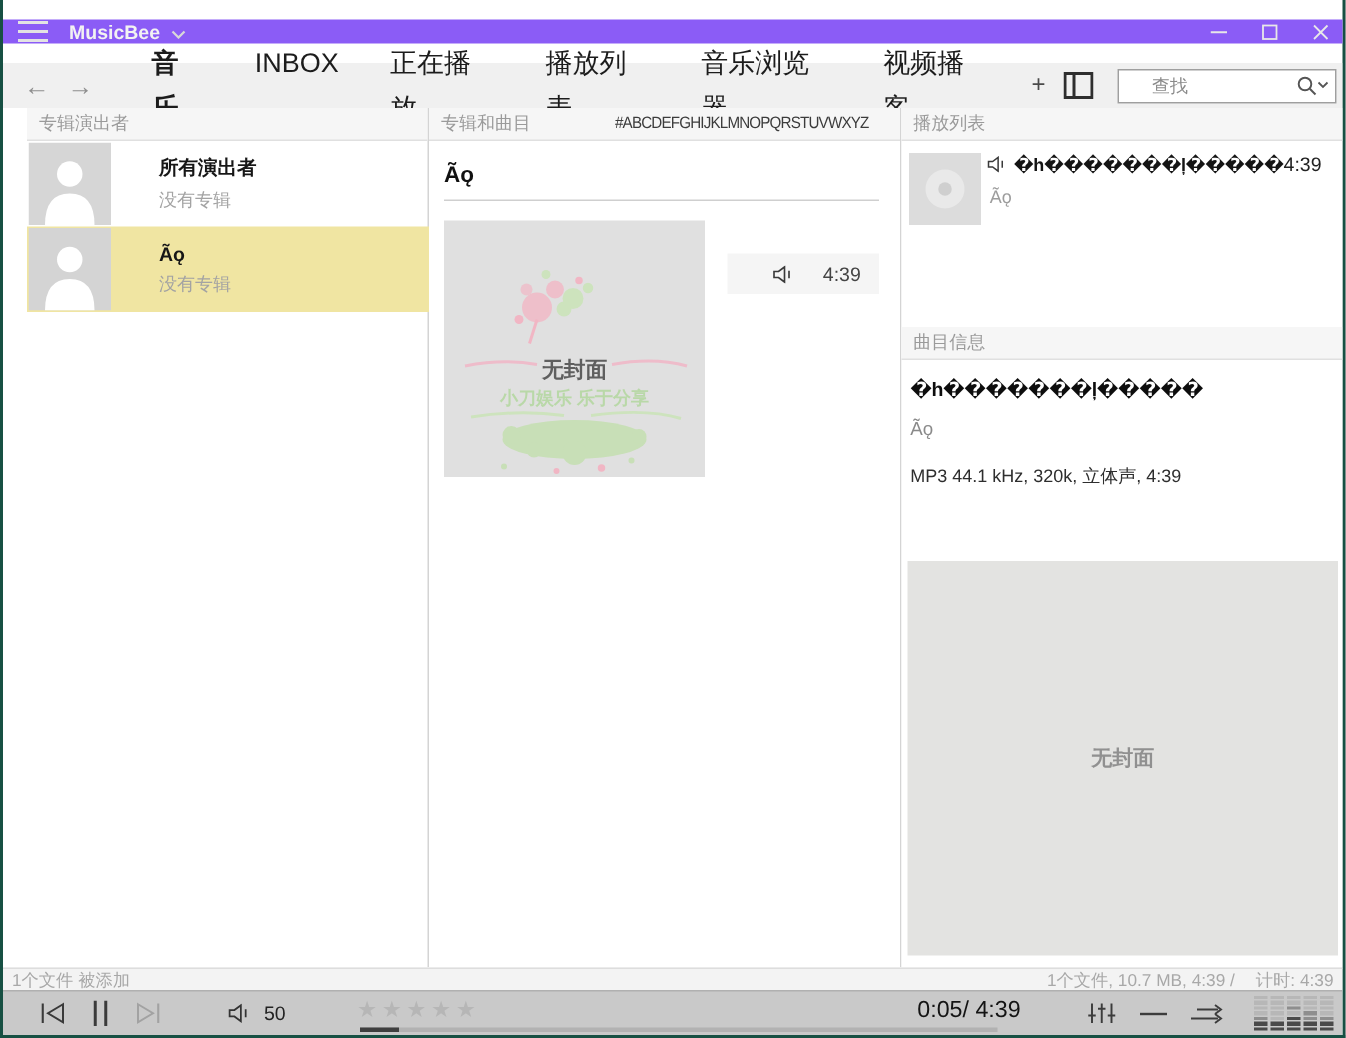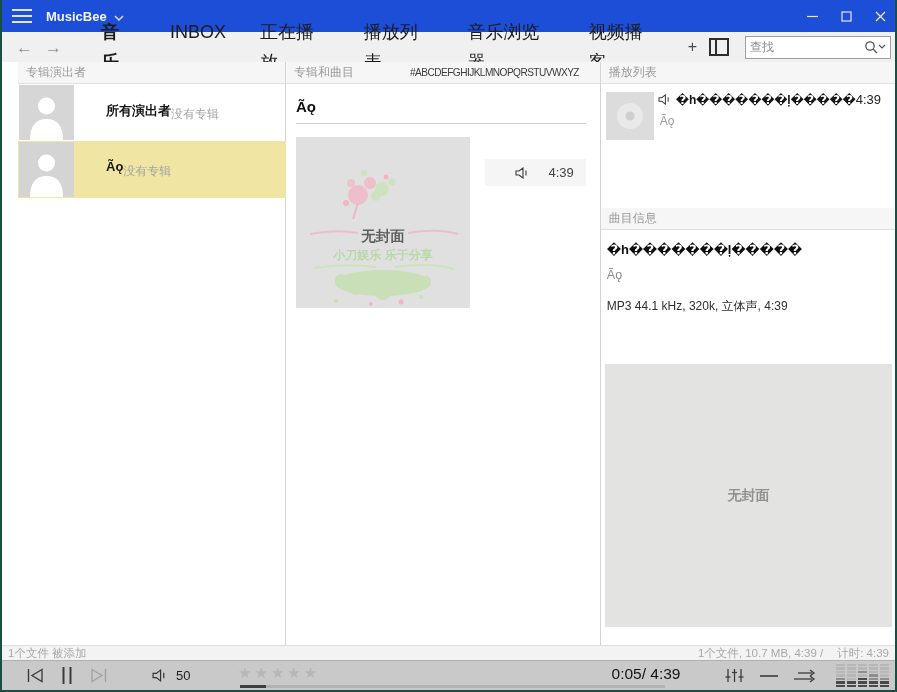--- a/index.html
+++ b/index.html
@@ -4,49 +4,49 @@
 <style>
   * { margin:0; padding:0; box-sizing:border-box; }
   html,body { background:#666; }
   body { font-family:"Liberation Sans","DejaVu Sans",sans-serif; }
   .app {
     width:897px; height:692px; position:relative; background:#fff;
     border-left:2px solid #175043; border-right:2px solid #175043; border-bottom:2px solid #175043;
     display:flex; flex-direction:column; overflow:hidden;
   }
   
-  .titlebar { height:32px; background:#1d4ed8; display:flex; align-items:center; flex:none; margin:0 -2px; }
+  .titlebar { height:16px; background:#8b5cf6; display:flex; align-items:center; flex:none; margin:13px -2px; }
   .hamburger { width:20px; height:14px; margin-left:12px; display:flex; flex-direction:column; justify-content:space-between; cursor:pointer; }
   .hamburger div { height:2px; background:#e3e3e3; }
   .app-title { color:#f2f2f2; font-weight:bold; font-size:13px; margin-left:14px; }
   .title-chevron { margin-left:7px; margin-top:3px; }
   .win-controls { margin-left:auto; display:flex; align-items:stretch; height:100%; }
   .win-btn { width:34px; display:flex; align-items:center; justify-content:center; cursor:pointer; }
   
   .tabbar { height:30px; background:#f0f0f0; display:flex; align-items:center; flex:none; }
   .nav-arrow { color:#8f8f8f; font-size:17px; line-height:1; padding:0 6px; cursor:pointer; }
   .nav-arrow.back { margin-left:8px; }
   .tabs { display:flex; margin-left:16px; }
   .tab { font-size:18px; color:#1c1c1c; padding:0 17px; cursor:pointer; line-height:30px; }
   .tab.active { font-weight:bold; }
   .add-tab { font-size:16px; color:#4a4a4a; padding:0 12px; cursor:pointer; }
   .tab-right { margin-left:auto; display:flex; align-items:center; }
   .panel-btn { margin-right:16px; cursor:pointer; display:flex; }
   .searchbox { width:146px; height:23px; background:#fff; border:1px solid #9f9f9f; display:flex; align-items:center; margin-right:4px; }
-  .searchbox input { border:none; outline:none; flex:1; min-width:0; font-size:12px; padding:0 4px; color:#333; background:transparent; font-family:inherit; }
+  .searchbox input { border:none; outline:none; flex:1; min-width:0; font-size:12px; padding:0 22px; color:#333; background:transparent; font-family:inherit; }
   .searchbox input::placeholder { color:#8a8a8a; }
   .search-icons { display:flex; align-items:center; padding-right:4px; cursor:pointer; }
   
   .main { flex:1; display:flex; background:#fff; overflow:hidden; }
   .panel-header { height:22px; background:#f6f6f6; border-bottom:1px solid #e0e0e0; color:#9a9a9a; font-size:12px; display:flex; align-items:center; padding-left:8px; flex:none; position:relative; }
   .left-panel { width:284px; border-right:1px solid #d4d4d4; display:flex; flex-direction:column;padding-left:16px; }
   .artist-item { height:57px; width:270px; display:flex; align-items:center; cursor:pointer; }
   .artist-item.selected { background:#f0e5a2; }
   .avatar { width:55px; height:55px; margin-left:1px; flex:none; }
-  .artist-texts { margin-left:32px; display:flex; flex-direction:row; }
+  .artist-texts { margin-left:32px; display:flex; flex-direction:column; }
   .artist-title { font-size:13px; font-weight:bold; color:#161616; }
   .artist-sub { font-size:12px; color:#a3a3a3; margin-top:4px; }
   .center-panel { width:324px; border-right:1px solid #d4d4d4; display:flex; flex-direction:column; }
   .alphabet { position:absolute; left:124px; top:4px; font-size:11px; color:#3c3c3c; letter-spacing:-0.6px; transform:scaleX(.92); transform-origin:left; white-space:nowrap; cursor:pointer; }
   .center-content { flex:1; background:#fff; }
   .artist-heading { margin:14px 14px 0 10px; font-size:15px; font-weight:bold; color:#111; padding-bottom:8px; border-bottom:1px solid #cfcfcf; }
   .album-row { display:flex; margin:13px 14px 0 10px; }
   .album-art { width:174px; height:171px; background:#e0e0e0; flex:none; cursor:pointer; position:relative; }
   .tracklist { flex:1; margin-left:15px; margin-top:22px; }
   .track-row { height:27px; background:#f5f5f5; display:flex; align-items:center; cursor:pointer; }

